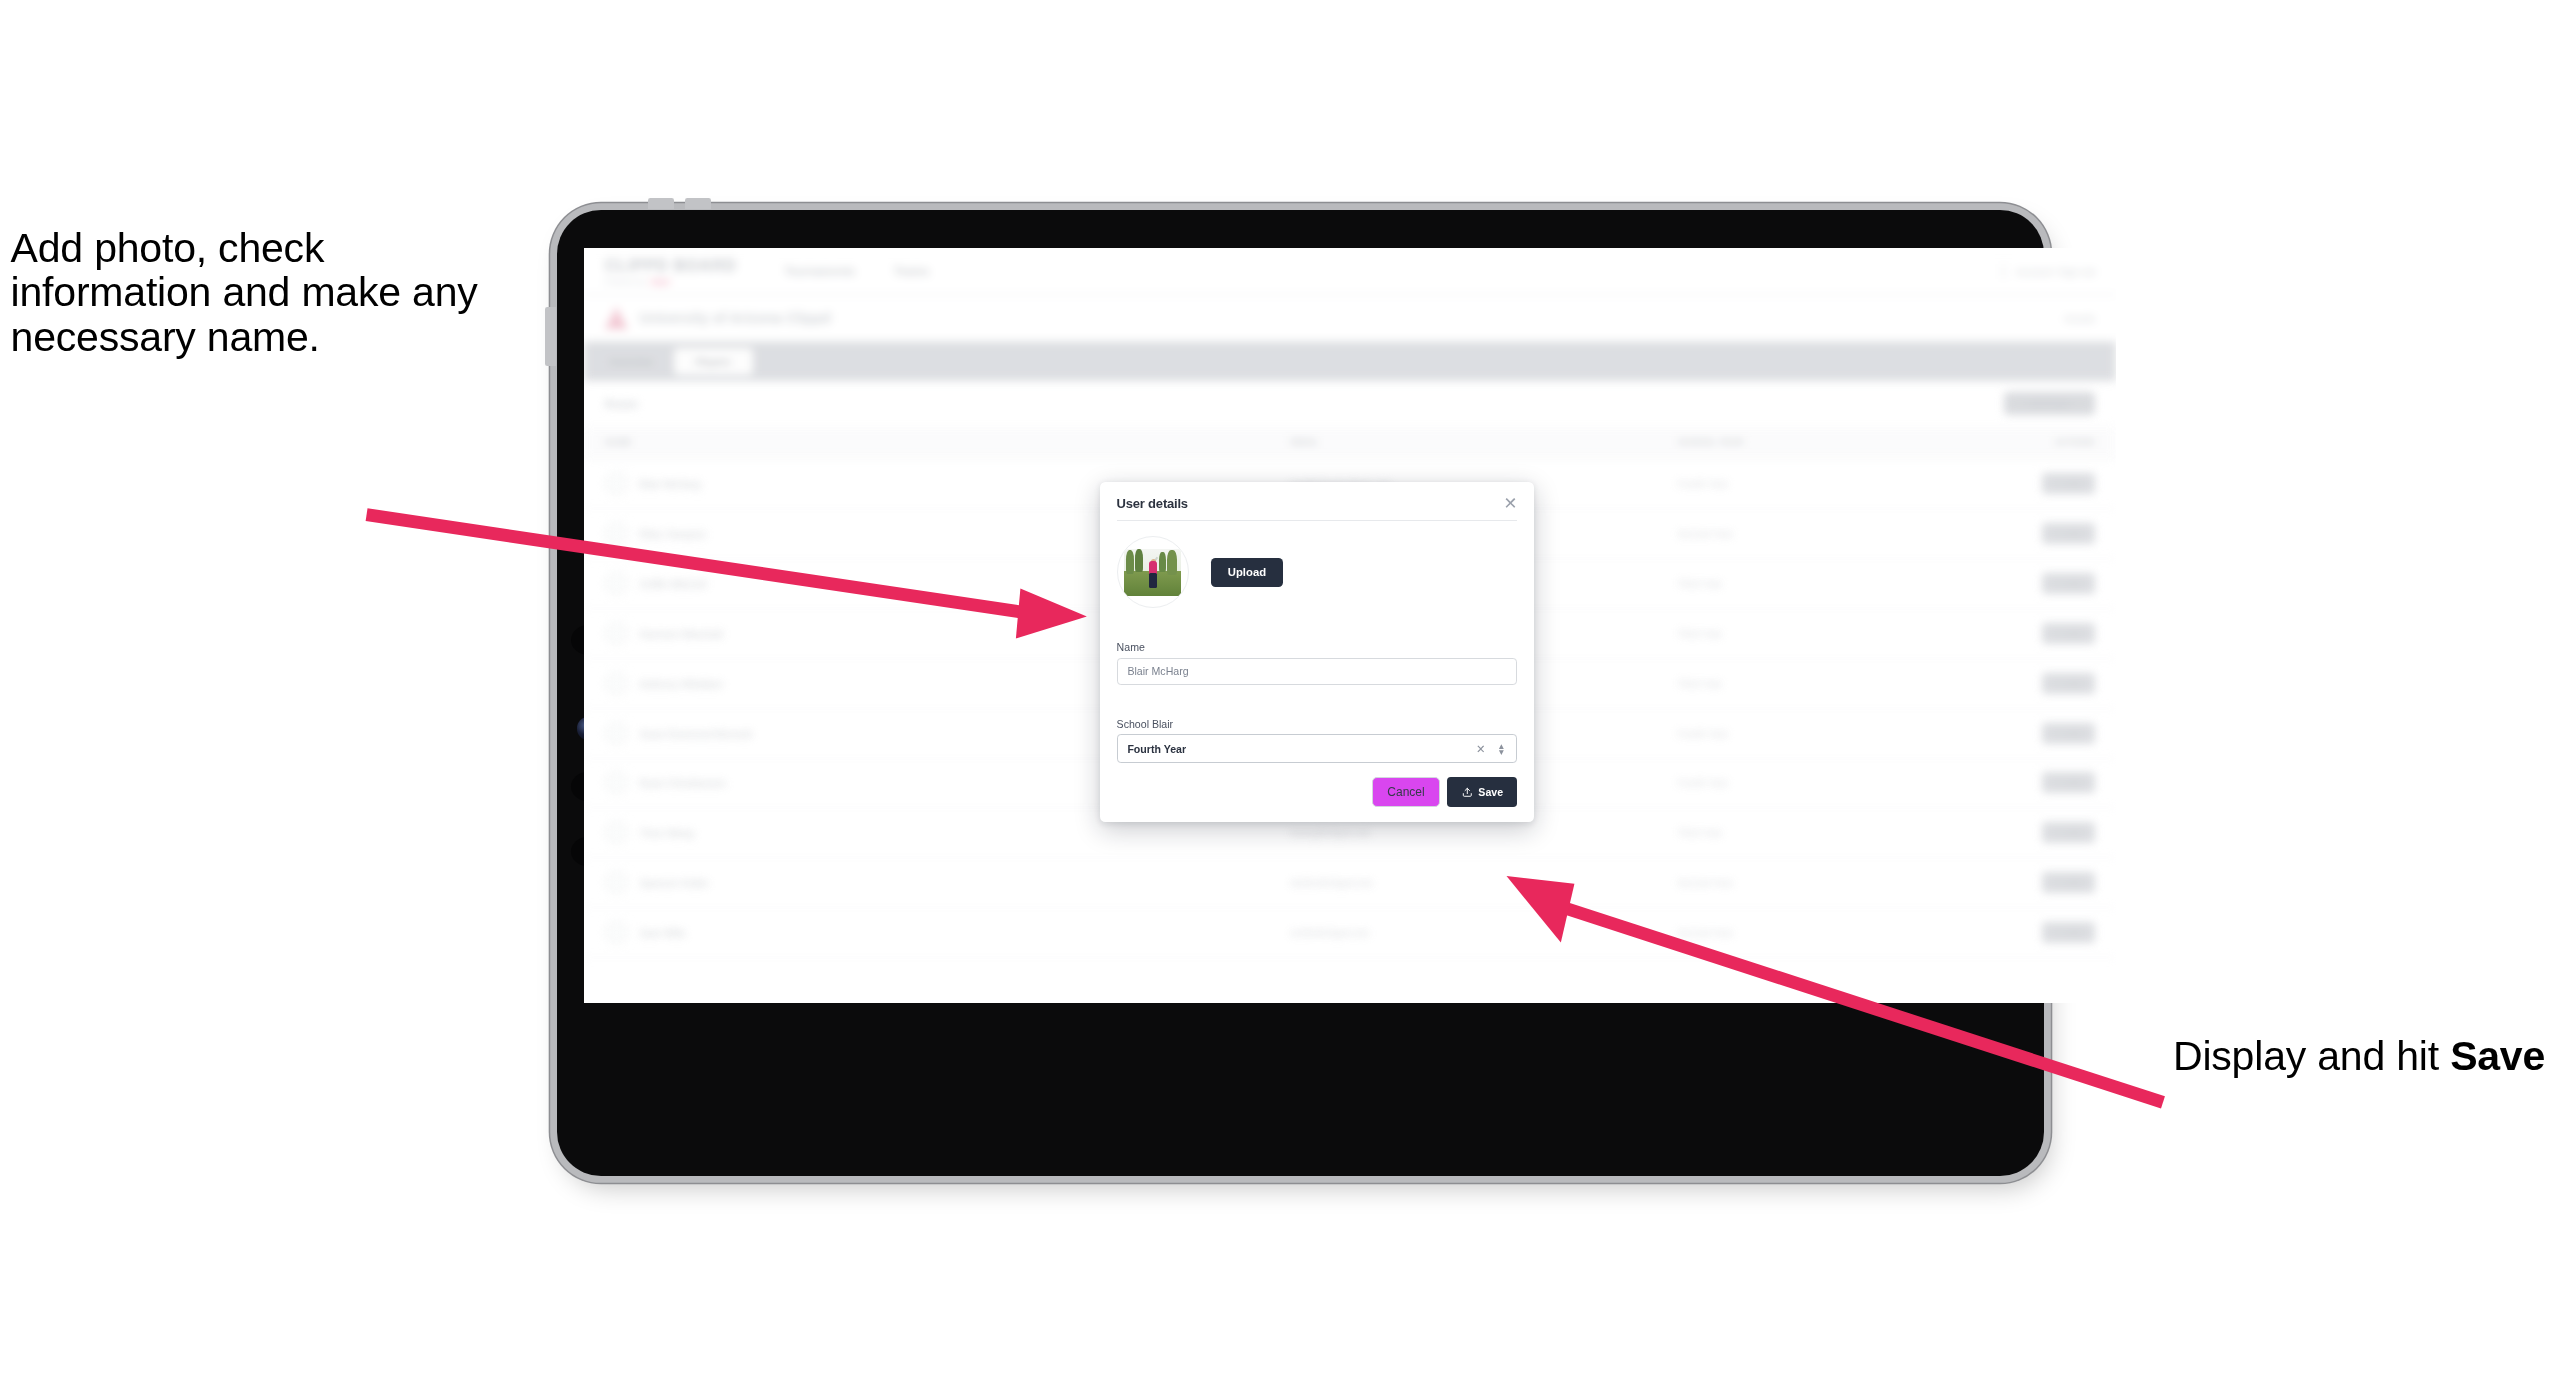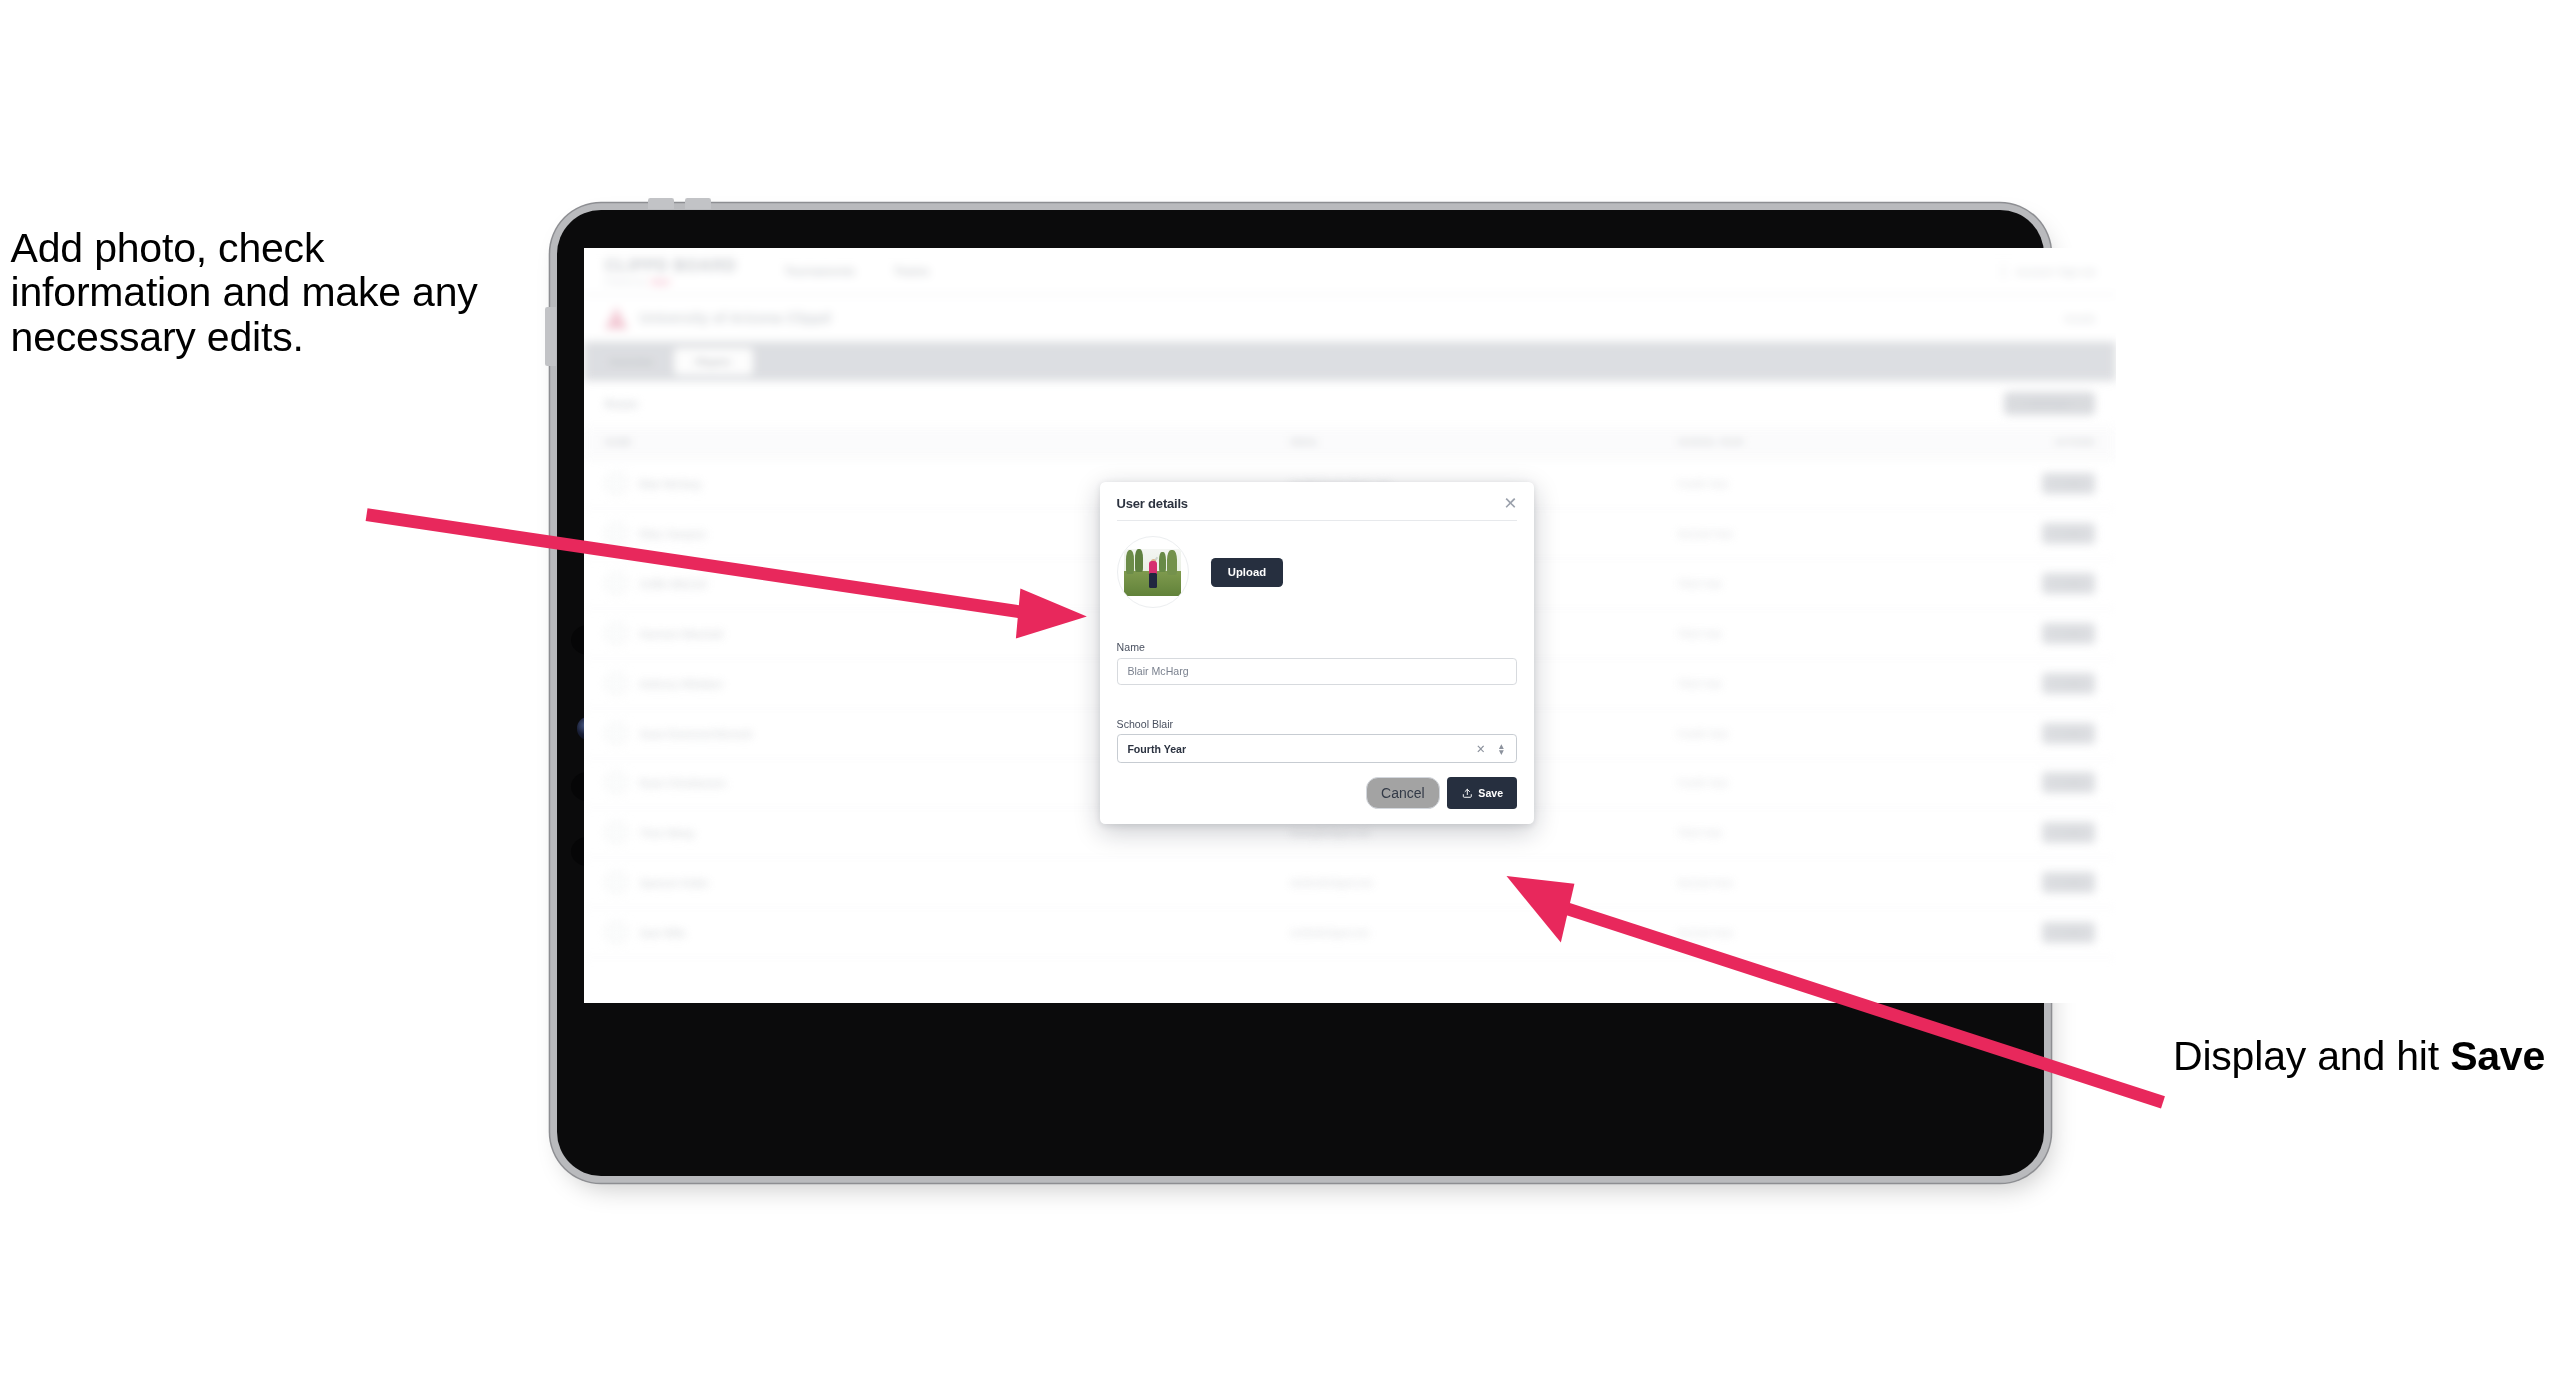--- a/index.html
+++ b/index.html
@@ -237,37 +237,37 @@
     font-size: 11.3px; color: #8c929d; cursor: pointer; font-weight: 300;
   }
   .select-caret {
     position: absolute; right: 12px; top: 50%; transform: translateY(-50%);
     color: #8c929d; cursor: pointer; line-height: 0.78; font-size: 9.8px;
     display: flex; flex-direction: column; align-items: center;
   }
 
   .modal-actions { display: flex; justify-content: flex-end; gap: 7.5px; margin-top: 13.6px; }
   .btn-cancel {
-    background: #a3a3a3; border: 0.8px solid #d3d7dd; color: #333a47;
-    font-size: 14px; font-weight: 500; font-family:"Liberation Sans", sans-serif;
-    padding: 6.8px 14.3px; border-radius: 12px; cursor: pointer;
+    background: #d946ef; border: 0.8px solid #d3d7dd; color: #333a47;
+    font-size: 12px; font-weight: 500; font-family:"Liberation Sans", sans-serif;
+    padding: 6.8px 14.3px; border-radius: 5px; cursor: pointer;
   }
   .btn-save {
     background: #262F3F; border: none; color: #fff;
     font-size: 10.6px; font-weight: 600; font-family:"Liberation Sans", sans-serif;
     padding: 6.8px 14.3px; border-radius: 3.8px; cursor: pointer;
     display: flex; align-items: center; gap: 6px;
   }
 </style>
 </head>
 <body>
 
 <div class="stage">
 
-  <div class="anno" id="anno-left">Add photo, check information and make any necessary edits.</div>
+  <div class="anno" id="anno-left">Add photo, check information and make any necessary name.</div>
 
   <div class="anno" id="anno-right">
     <span>Display and hit </span><b>Save</b>
   </div>
 
   <div class="tablet">
     <div class="tablet-topbtn" id="topbtn-1"></div>
     <div class="tablet-topbtn" id="topbtn-2"></div>
     <div class="tablet-sidebtn" id="sidebtn-1"></div>
     <div class="sensor" id="sensor-cam-top"></div>

